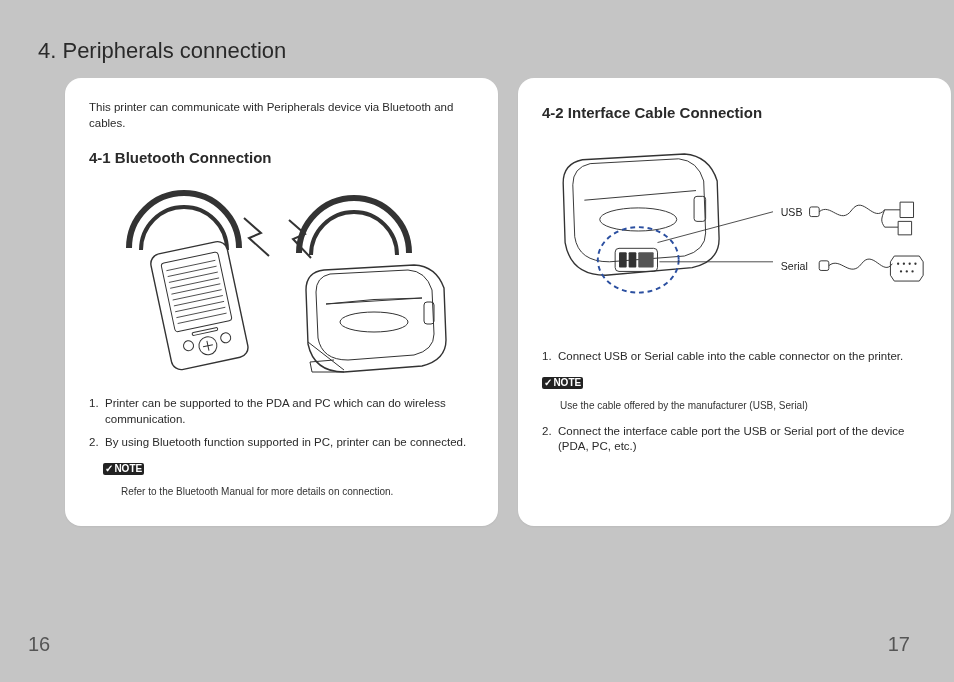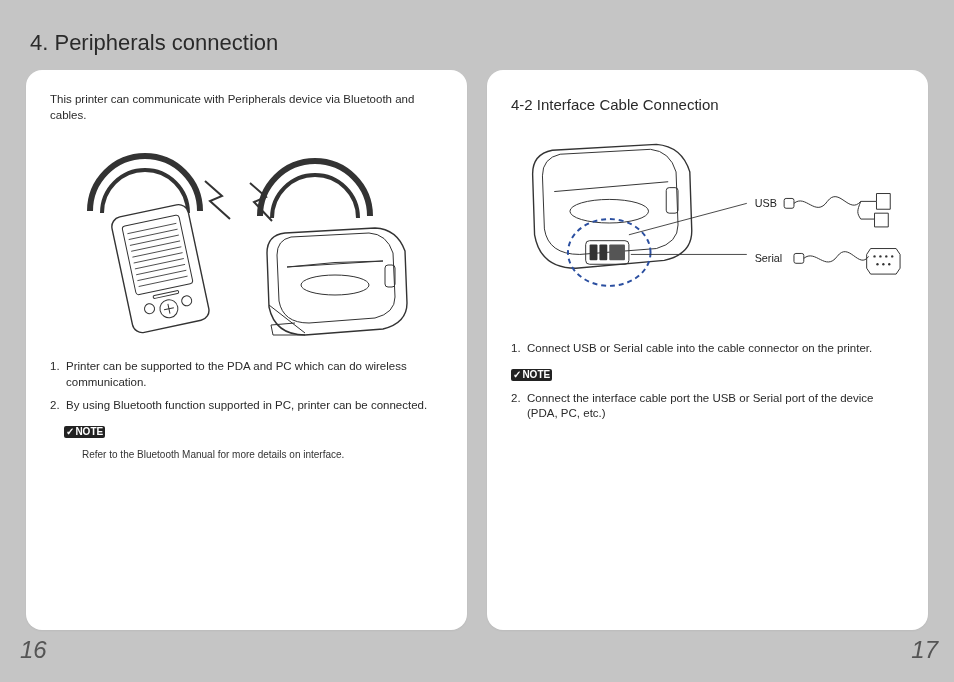--- a/index.html
+++ b/index.html
@@ -9,52 +9,53 @@
     background: #c5c5c5;
     font-family: Arial, Helvetica, sans-serif;
     color: #2a2a2a;
     position: relative;
     overflow: hidden;
   }
   .spread {
     display: flex;
     width: 100%;
     height: 100%;
-    padding: 4px;
+    padding: 12px;
   }
   .page {
     width: 50%;
     height: 100%;
     position: relative;
     padding: 26px 22px 40px 22px;
   }
   .page-left { padding-right: 10px; }
   .page-right { padding-left: 10px; }
   .section-title {
     font-size: 22px;
     font-weight: 400;
     margin: 0 0 14px 4px;
     color: #2a2a2a;
   }
   .card {
     background: #ffffff;
     border-radius: 16px;
     width: 100%;
-    height: 560px;
+    height: 448px;
     padding: 22px 24px;
     box-shadow: 0 1px 2px rgba(0,0,0,0.05);
+    margin-left: 31px;
   }
   .intro {
     font-size: 11.5px;
     line-height: 1.35;
     margin-bottom: 18px;
   }
   .sub-title {
     font-size: 15px;
-    font-weight: 400;
+    font-weight: 700;
     margin-bottom: 12px;
   }
   .card-right .sub-title { margin-top: 4px; margin-bottom: 10px; }
   .illus {
     width: 100%;
     display: flex;
     margin-bottom: 18px;
   }
   .list-item {
     font-size: 11.5px;
@@ -84,43 +85,43 @@
   .note-check { font-size: 10px; margin-right: 1px; }
   .note-body {
     font-size: 10px;
     line-height: 1.3;
     color: #333;
     margin-left: 2px;
   }
   .page-num {
     position: absolute;
     bottom: 14px;
-    font-size: 24px;
-    font-style: italic;
+    font-size: 20px;
     color: #555;
   }
   .page-left .page-num { left: 16px; }
-  .page-right .page-num { right: 12px; }
+  .page-right .page-num { right: 32px; }
   .label-line { font-size: 11px; }
   svg .device-body { fill: #fff; stroke: #333; stroke-width: 1.4; }
   svg .thin { stroke: #333; stroke-width: 1; fill: none; }
   svg .hatch line { stroke: #333; stroke-width: 0.8; }
   svg .dash { stroke: #2b4fa0; stroke-width: 2; stroke-dasharray: 5 4; fill: none; }
   svg .lead { stroke: #333; stroke-width: 0.9; fill: none; }
 </style>
 </head>
 <body>
 
 <div class="spread">
 
   <div class="page page-left">
     <h1 class="section-title">4. Peripherals connection</h1>
 
     <div class="card">
       <p class="intro">This printer can communicate with Peripherals device via Bluetooth and cables.</p>
+      <h2 class="sub-title">4-1 Bluetooth Connection</h2>
 
       <div class="illus">
         <svg width="370" height="200" viewBox="0 0 370 200">
 
           <path class="thin" d="M40 70 A55 55 0 0 1 150 70" style="stroke-width:6"></path>
           <path class="thin" d="M52 72 A42 42 0 0 1 138 72" style="stroke-width:4"></path>
 
           <polyline class="thin" points="155,40 172,55 160,60 180,78" style="stroke-width:2"></polyline>
 
           <path class="thin" d="M210 75 A55 55 0 0 1 320 75" style="stroke-width:6"></path>
@@ -176,21 +177,21 @@
         <span class="list-num">2.</span>
         <span class="list-text">By using Bluetooth function supported in PC, printer can be connected.</span>
       </div>
 
       <div class="note">
         <span class="note-badge">
           <span class="note-check">✓</span>
           <span>NOTE</span>
         </span>
       </div>
-      <div class="note-body" style="margin-left:32px">Refer to the Bluetooth Manual for more details on interface.</div>
+      <div class="note-body" style="margin-left:32px">Refer to the Bluetooth Manual for more details on connection.</div>
 
     </div>
 
     <div class="page-num">16</div>
   </div>
 
   <div class="page page-right">
     <div style="height:40px"></div>
     <div class="card card-right">
       <h2 class="sub-title">4-2 Interface Cable Connection</h2>
@@ -251,20 +252,21 @@
         <span class="list-num">1.</span>
         <span class="list-text">Connect USB or Serial cable into the cable connector on the printer.</span>
       </div>
 
       <div class="note" style="margin-left:0">
         <span class="note-badge">
           <span class="note-check">✓</span>
           <span>NOTE</span>
         </span>
       </div>
+      <div class="note-body" style="margin-left:18px;margin-bottom:12px">Use the cable offered by the manufacturer (USB, Serial)</div>
 
       <div class="list-item">
         <span class="list-num">2.</span>
         <span class="list-text">Connect the interface cable port the USB or Serial port of the device (PDA, PC, etc.)</span>
       </div>
 
     </div>
 
     <div class="page-num">17</div>
   </div>

